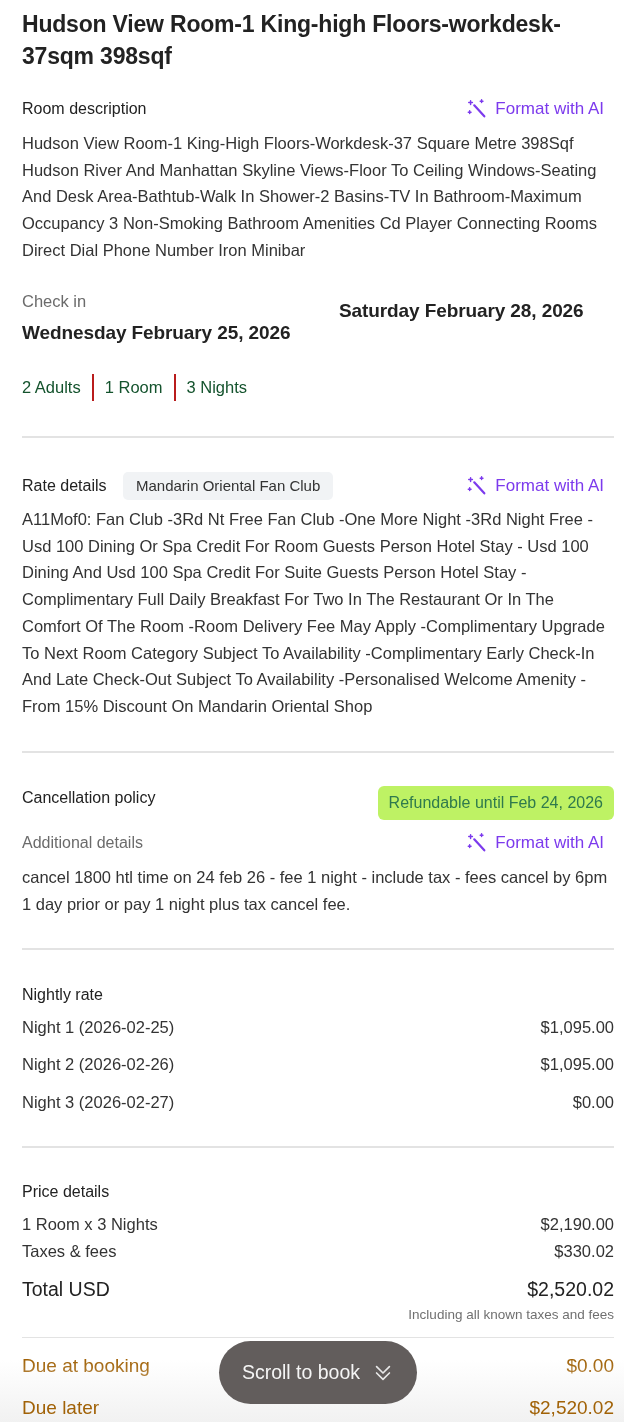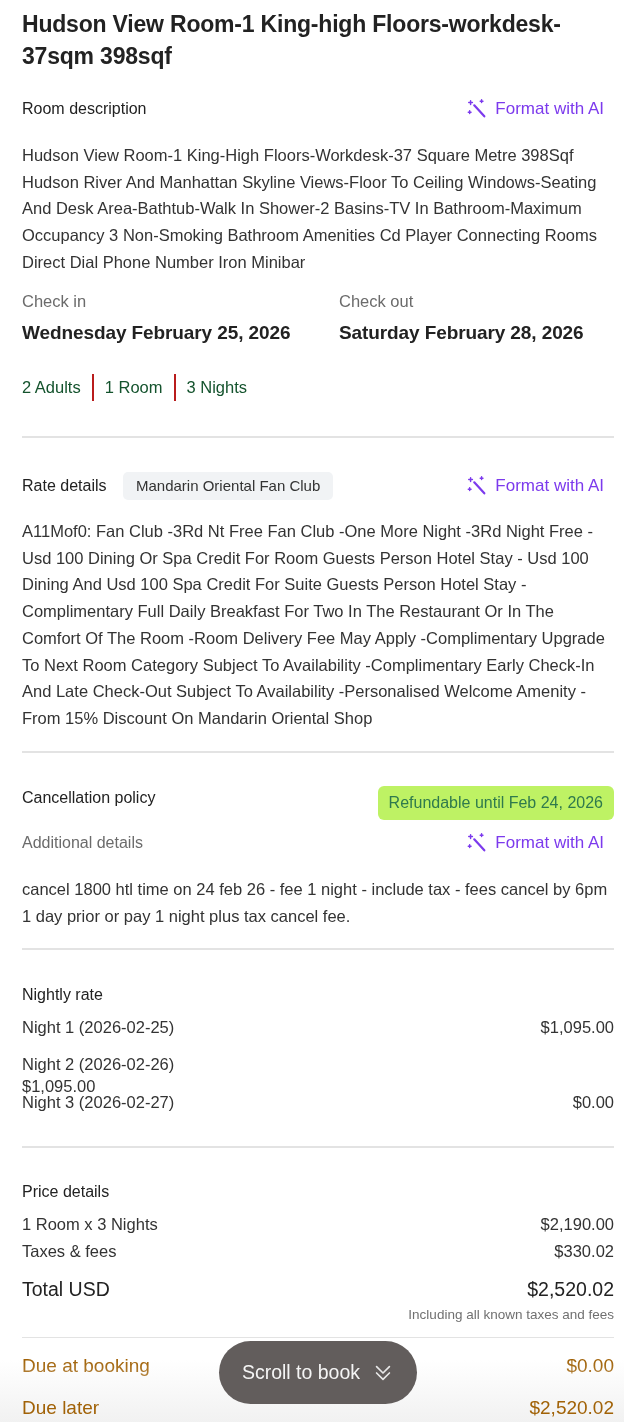--- a/index.html
+++ b/index.html
@@ -24,21 +24,21 @@
       position: absolute; right: 10px;
       display: flex; align-items: center; gap: 7px;
       color: #7c3aed; font-size: 17px; line-height: 20px;
       cursor: pointer; background: none; border: none;
       font-family: "Liberation Sans", sans-serif;
     }
     .ai-button svg { width: 22px; height: 22px; }
 
     .body-text {
       position: absolute; left: 0; width: 592px;
-      font-size: 16.5px; line-height: 26.7px; color: #333; margin-top: 12px;
+      font-size: 16.5px; line-height: 26.7px; color: #333;
     }
 
     .dates { position: absolute; left: 0; top: 290px; width: 592px; height: 60px; }
     .date-col { position: absolute; top: 0; }
     .date-col .lbl { font-size: 16.5px; color: #6b6b6b; line-height: 22px; }
     .date-col .val { font-size: 19px; font-weight: bold; color: #222; line-height: 26px; margin-top: 8px; letter-spacing: -0.1px; }
 
     .guests { position: absolute; left: 0; top: 374px; height: 27px; display: flex; align-items: center; font-size: 16.5px; color: #14532d; }
     .guests .chip { padding: 0 11px; border-left: 2px solid #b91c1c; line-height: 27px; }
     .guests .chip:first-child { padding-left: 0; border-left: none; }
@@ -95,21 +95,20 @@
     <span>Format with AI</span>
   </button>
   <div class="body-text" style="top:130px;">Hudson View Room-1 King-High Floors-Workdesk-37 Square Metre 398Sqf Hudson River And Manhattan Skyline Views-Floor To Ceiling Windows-Seating And Desk Area-Bathtub-Walk In Shower-2 Basins-TV In Bathroom-Maximum Occupancy 3 Non-Smoking Bathroom Amenities Cd Player Connecting Rooms Direct Dial Phone Number Iron Minibar</div>
 
   <div class="dates">
     <div class="date-col" style="left:0;">
       <div class="lbl">Check in</div>
       <div class="val">Wednesday February 25, 2026</div>
     </div>
     <div class="date-col" style="left:317px;">
-      <div class="lbl">Check out</div>
       <div class="val">Saturday February 28, 2026</div>
     </div>
   </div>
 
   <div class="guests">
     <span class="chip">2 Adults</span>
     <span class="chip">1 Room</span>
     <span class="chip">3 Nights</span>
   </div>
 
@@ -144,21 +143,21 @@
   </button>
   <div class="body-text" style="top:864px;">cancel 1800 htl time on 24 feb 26 - fee 1 night - include tax - fees cancel by 6pm 1 day prior or pay 1 night plus tax cancel fee.</div>
 
   <div class="divider" style="top:948px;"></div>
 
   <div class="section-label" style="top:985px;">Nightly rate</div>
   <div class="row" style="top:1016px;">
     <span>Night 1 (2026-02-25)</span>
     <span>$1,095.00</span>
   </div>
-  <div class="row" style="top:1053px;flex-direction:column;">
+  <div class="row" style="top:1053px;">
     <span>Night 2 (2026-02-26)</span>
     <span>$1,095.00</span>
   </div>
   <div class="row" style="top:1091px;">
     <span>Night 3 (2026-02-27)</span>
     <span>$0.00</span>
   </div>
 
   <div class="divider" style="top:1146px;"></div>
 

